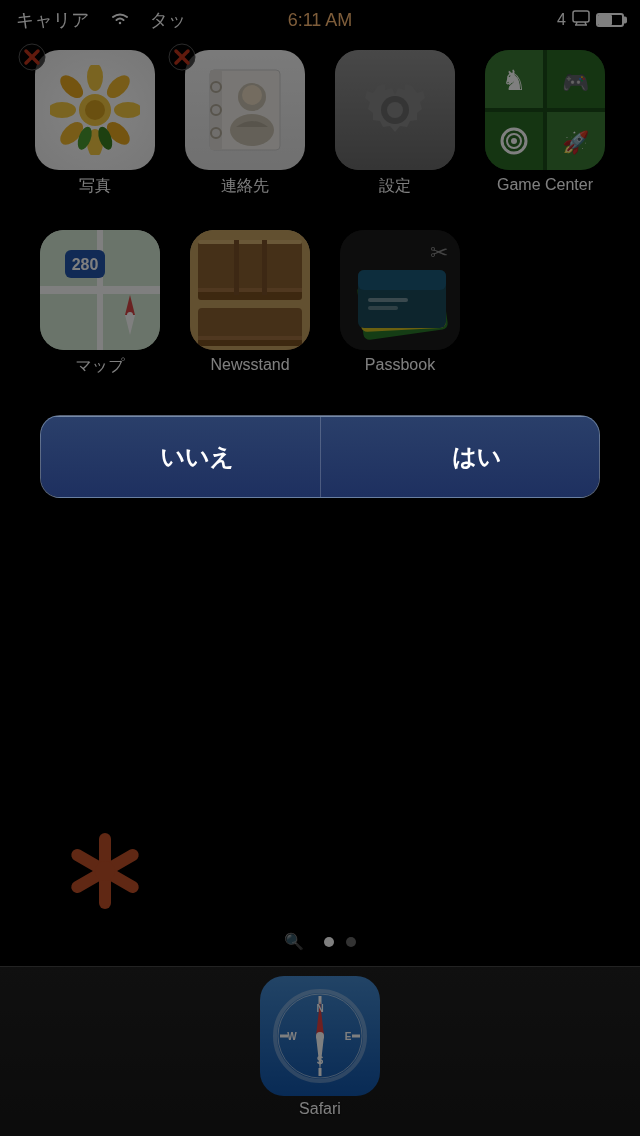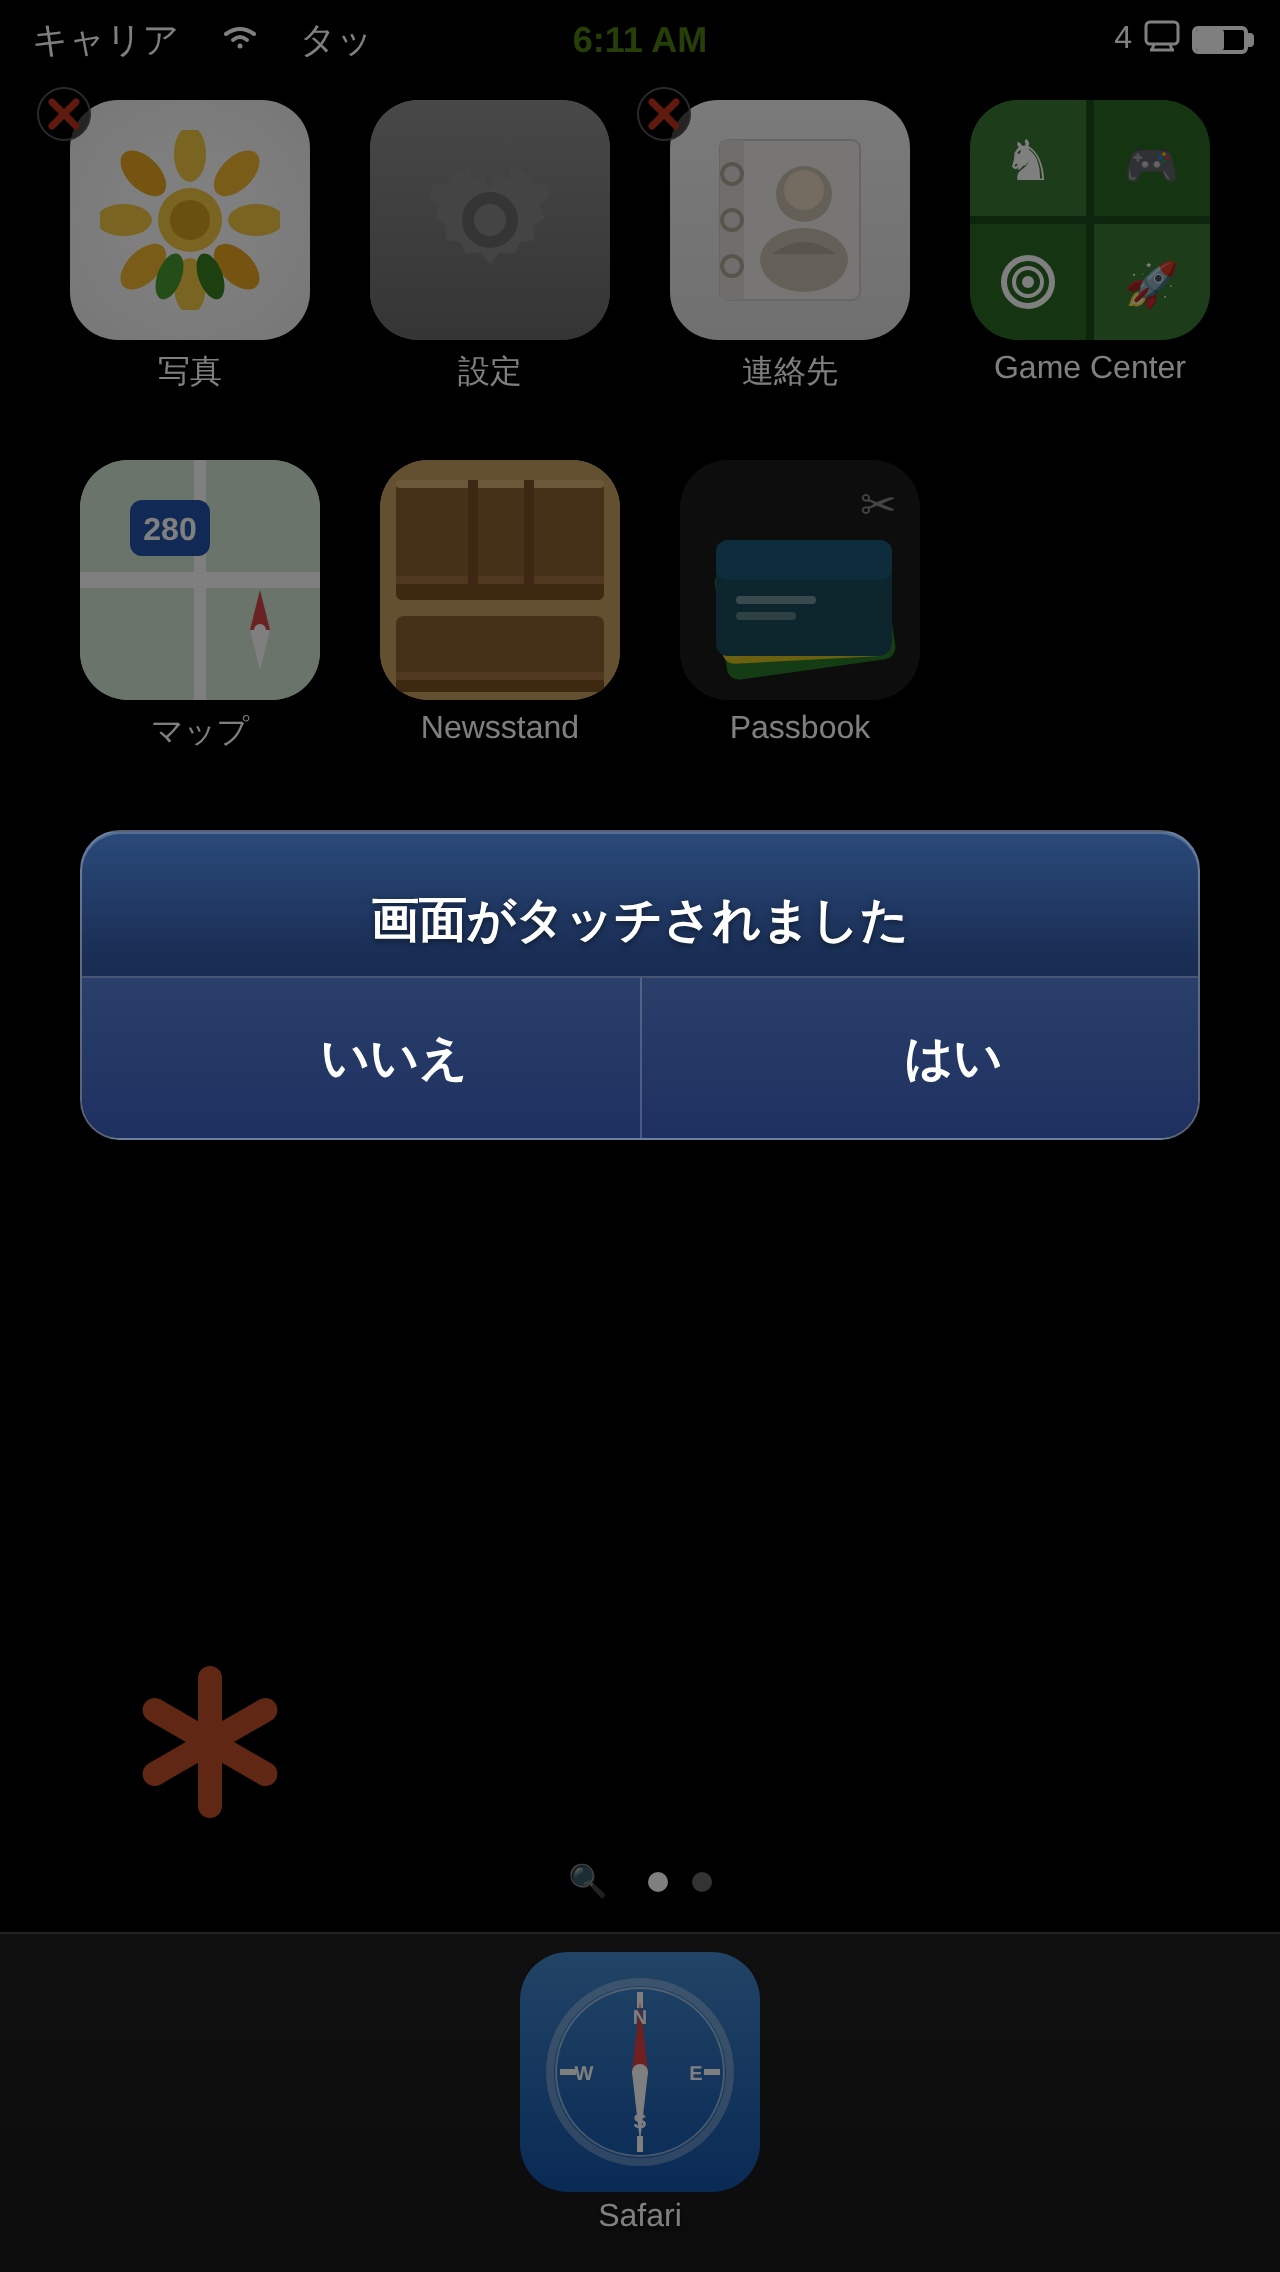--- a/index.html
+++ b/index.html
@@ -30,23 +30,23 @@
       align-items: center;
       gap: 20px;
       font-size: 18px;
       color: #fff;
       font-weight: 500;
     }
     .status-center {
       position: absolute;
       left: 50%;
       transform: translateX(-50%);
-      color: #4d7c0f;
+      color: #fdba74;
       font-size: 18px;
-      font-weight: bold;
+      font-weight: normal;
     }
     .status-right {
       display: flex;
       align-items: center;
       gap: 6px;
       color: #fff;
       font-size: 16px;
     }
     .battery-icon {
       width: 28px;
@@ -385,34 +385,20 @@
       </svg>
     </div>
     <svg class="delete-badge x-badge-svg" viewBox="0 0 30 30">
       <circle cx="15" cy="15" r="13" fill="rgba(0,0,0,0.7)" stroke="#555" stroke-width="1"></circle>
       <line x1="9" y1="9" x2="21" y2="21" stroke="#c0341a" stroke-width="3.5" stroke-linecap="round"></line>
       <line x1="21" y1="9" x2="9" y2="21" stroke="#c0341a" stroke-width="3.5" stroke-linecap="round"></line>
     </svg>
     <span class="app-label">写真</span>
   </div>
 
-  <div class="app-icon-wrapper">
-    <div class="app-icon settings-icon">
-      <div class="settings-inner">
-        <svg width="80" height="80" viewBox="0 0 80 80">
-
-          <path d="M40 25 L43 18 L50 20 L50 14 L57 16 L62 23 L68 21 L70 28 L65 32 L67 39 L62 43 L62 50 L55 51 L52 57 L45 56 L40 62 L35 56 L28 57 L25 51 L18 50 L18 43 L13 39 L15 32 L10 28 L12 21 L18 23 L23 16 L30 14 L30 20 L37 18 Z" fill="#888" stroke="none"></path>
-          <circle cx="40" cy="40" r="14" fill="#6a6a6a"></circle>
-          <circle cx="40" cy="40" r="8" fill="#888"></circle>
-        </svg>
-      </div>
-    </div>
-    <span class="app-label">設定</span>
-  </div>
-
   <div class="app-icon-wrapper jiggle" style="animation-delay:0.05s">
     <div class="app-icon contacts-icon">
       <svg width="90" height="90" viewBox="0 0 90 90">
 
         <rect x="10" y="5" width="70" height="80" rx="4" fill="#f0ede8" stroke="#ccc" stroke-width="1"></rect>
         <rect x="10" y="5" width="12" height="80" rx="2" fill="#e0ddd8"></rect>
 
         <circle cx="16" cy="22" r="5" fill="none" stroke="#b0a898" stroke-width="2"></circle>
         <circle cx="16" cy="45" r="5" fill="none" stroke="#b0a898" stroke-width="2"></circle>
         <circle cx="16" cy="68" r="5" fill="none" stroke="#b0a898" stroke-width="2"></circle>
@@ -426,20 +412,34 @@
     </div>
     <svg class="delete-badge x-badge-svg" viewBox="0 0 30 30">
       <circle cx="15" cy="15" r="13" fill="rgba(0,0,0,0.7)" stroke="#555" stroke-width="1"></circle>
       <line x1="9" y1="9" x2="21" y2="21" stroke="#c0341a" stroke-width="3.5" stroke-linecap="round"></line>
       <line x1="21" y1="9" x2="9" y2="21" stroke="#c0341a" stroke-width="3.5" stroke-linecap="round"></line>
     </svg>
     <span class="app-label">連絡先</span>
   </div>
 
   <div class="app-icon-wrapper">
+    <div class="app-icon settings-icon">
+      <div class="settings-inner">
+        <svg width="80" height="80" viewBox="0 0 80 80">
+
+          <path d="M40 25 L43 18 L50 20 L50 14 L57 16 L62 23 L68 21 L70 28 L65 32 L67 39 L62 43 L62 50 L55 51 L52 57 L45 56 L40 62 L35 56 L28 57 L25 51 L18 50 L18 43 L13 39 L15 32 L10 28 L12 21 L18 23 L23 16 L30 14 L30 20 L37 18 Z" fill="#888" stroke="none"></path>
+          <circle cx="40" cy="40" r="14" fill="#6a6a6a"></circle>
+          <circle cx="40" cy="40" r="8" fill="#888"></circle>
+        </svg>
+      </div>
+    </div>
+    <span class="app-label">設定</span>
+  </div>
+
+  <div class="app-icon-wrapper">
     <div class="app-icon gamecenter-icon">
       <div class="gc-inner">
         
         <svg width="120" height="120" viewBox="0 0 120 120">
 
           <rect x="0" y="0" width="58" height="58" fill="#3a7a34"></rect>
 
           <rect x="62" y="0" width="58" height="58" fill="#2a6a24"></rect>
 
           <rect x="0" y="62" width="58" height="58" fill="#2a6a24"></rect>
@@ -534,21 +534,20 @@
       </svg>
     </div>
     <span class="app-label">Passbook</span>
   </div>
 
 </div>
 
 <div id="overlay"></div>
 
 <div id="alert-dialog">
-  <div class="alert-title">画面がタッチされました</div>
   <div class="alert-divider-h"></div>
   <div class="alert-buttons">
     <button class="alert-btn">いいえ</button>
     <button class="alert-btn">はい</button>
   </div>
 </div>
 
 <div style="position:absolute; bottom:210px; left:50px; display:flex; align-items:center;">
   <div style="width:110px; height:110px; display:flex; align-items:center; justify-content:center;">
     <svg width="90" height="90" viewBox="0 0 90 90">

